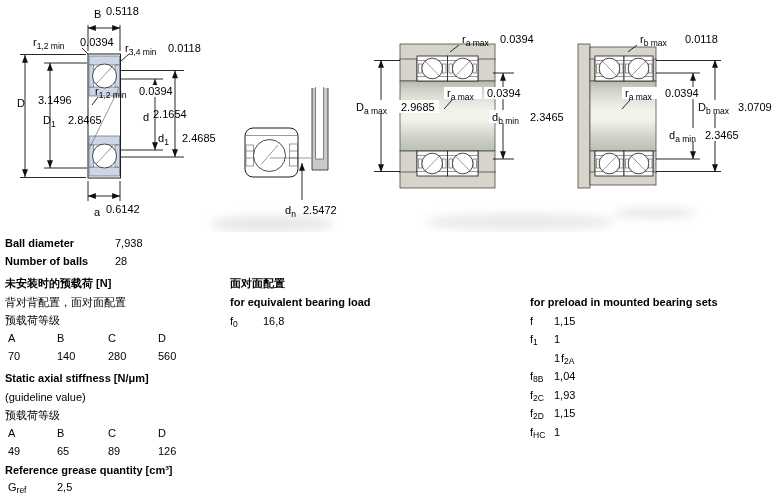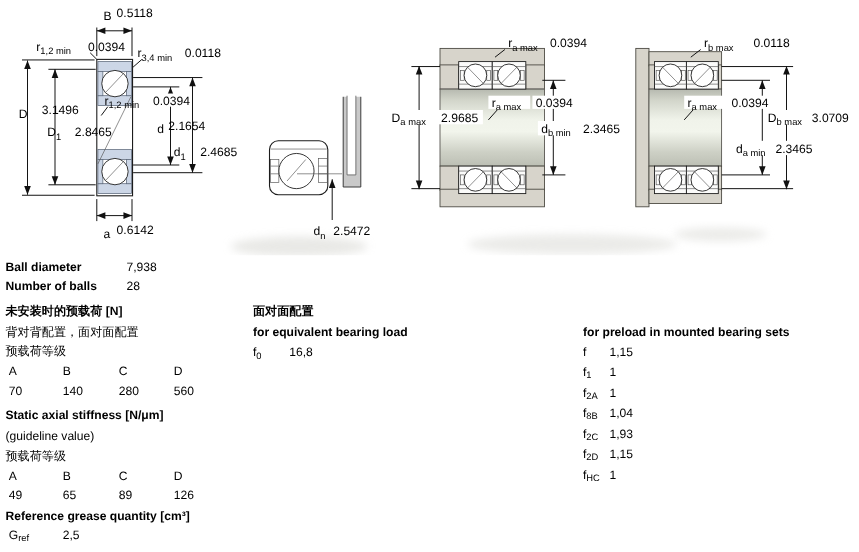--- a/index.html
+++ b/index.html
@@ -302,21 +302,21 @@
   <div class="t" style="left:263px;top:315px">16,8</div>
 
   <div class="t b" style="left:530px;top:296px">for preload in mounted bearing sets</div>
 
   <div class="t" style="left:530px;top:315px"><span>f</span><span class="sub"></span></div>
   <div class="t" style="left:554px;top:315px">1,15</div>
 
   <div class="t" style="left:530px;top:333px"><span>f</span><span class="sub">1</span></div>
   <div class="t" style="left:554px;top:333px">1</div>
 
-  <div class="t" style="left:530px;top:352px"><span>f</span><span class="sub">2A</span></div>
+  <div class="t" style="left:561px;top:352px"><span>f</span><span class="sub">2A</span></div>
   <div class="t" style="left:554px;top:352px">1</div>
 
   <div class="t" style="left:530px;top:370px"><span>f</span><span class="sub">8B</span></div>
   <div class="t" style="left:554px;top:370px">1,04</div>
 
   <div class="t" style="left:530px;top:389px"><span>f</span><span class="sub">2C</span></div>
   <div class="t" style="left:554px;top:389px">1,93</div>
 
   <div class="t" style="left:530px;top:407px"><span>f</span><span class="sub">2D</span></div>
   <div class="t" style="left:554px;top:407px">1,15</div>

